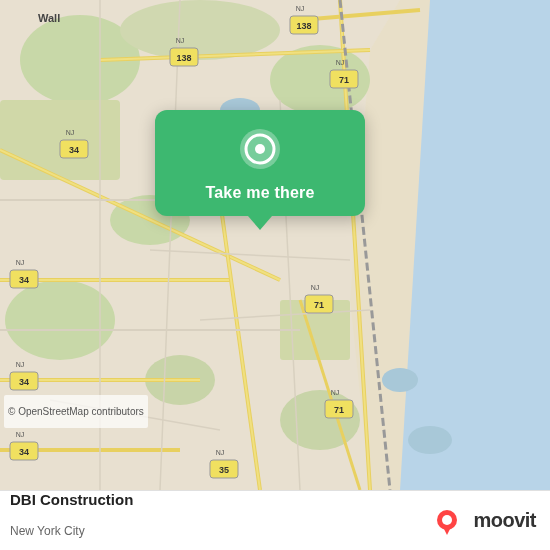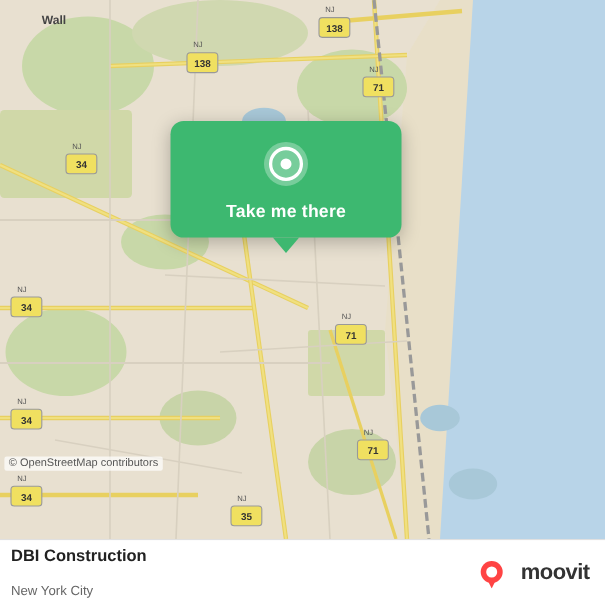--- a/index.html
+++ b/index.html
@@ -71,21 +71,20 @@
       letter-spacing: 0.2px;
       text-align: center;
     }
 
     
     #bottom-bar {
       width: 550px;
       height: 60px;
       background: #fff;
       display: flex;
-      align-items: center;
       justify-content: space-between;
       padding: 0 14px 0 10px;
       border-top: 1px solid #e0e0e0;
       position: absolute;
       bottom: 0;
       left: 0;
     }
 
     .bottom-left {
       display: flex;
@@ -124,21 +123,21 @@
     }
 
     
     .map-attribution {
       position: absolute;
       bottom: 62px;
       left: 4px;
       font-size: 10px;
       color: #555;
       background: rgba(255,255,255,0.7);
-      padding: 1px 4px;
+      padding: 11px 4px;
       border-radius: 2px;
       z-index: 5;
     }
   </style>
 </head>
 <body>
 
 <div id="map-container">
 
   <svg id="map-svg" viewBox="0 0 550 490" xmlns="http://www.w3.org/2000/svg">

